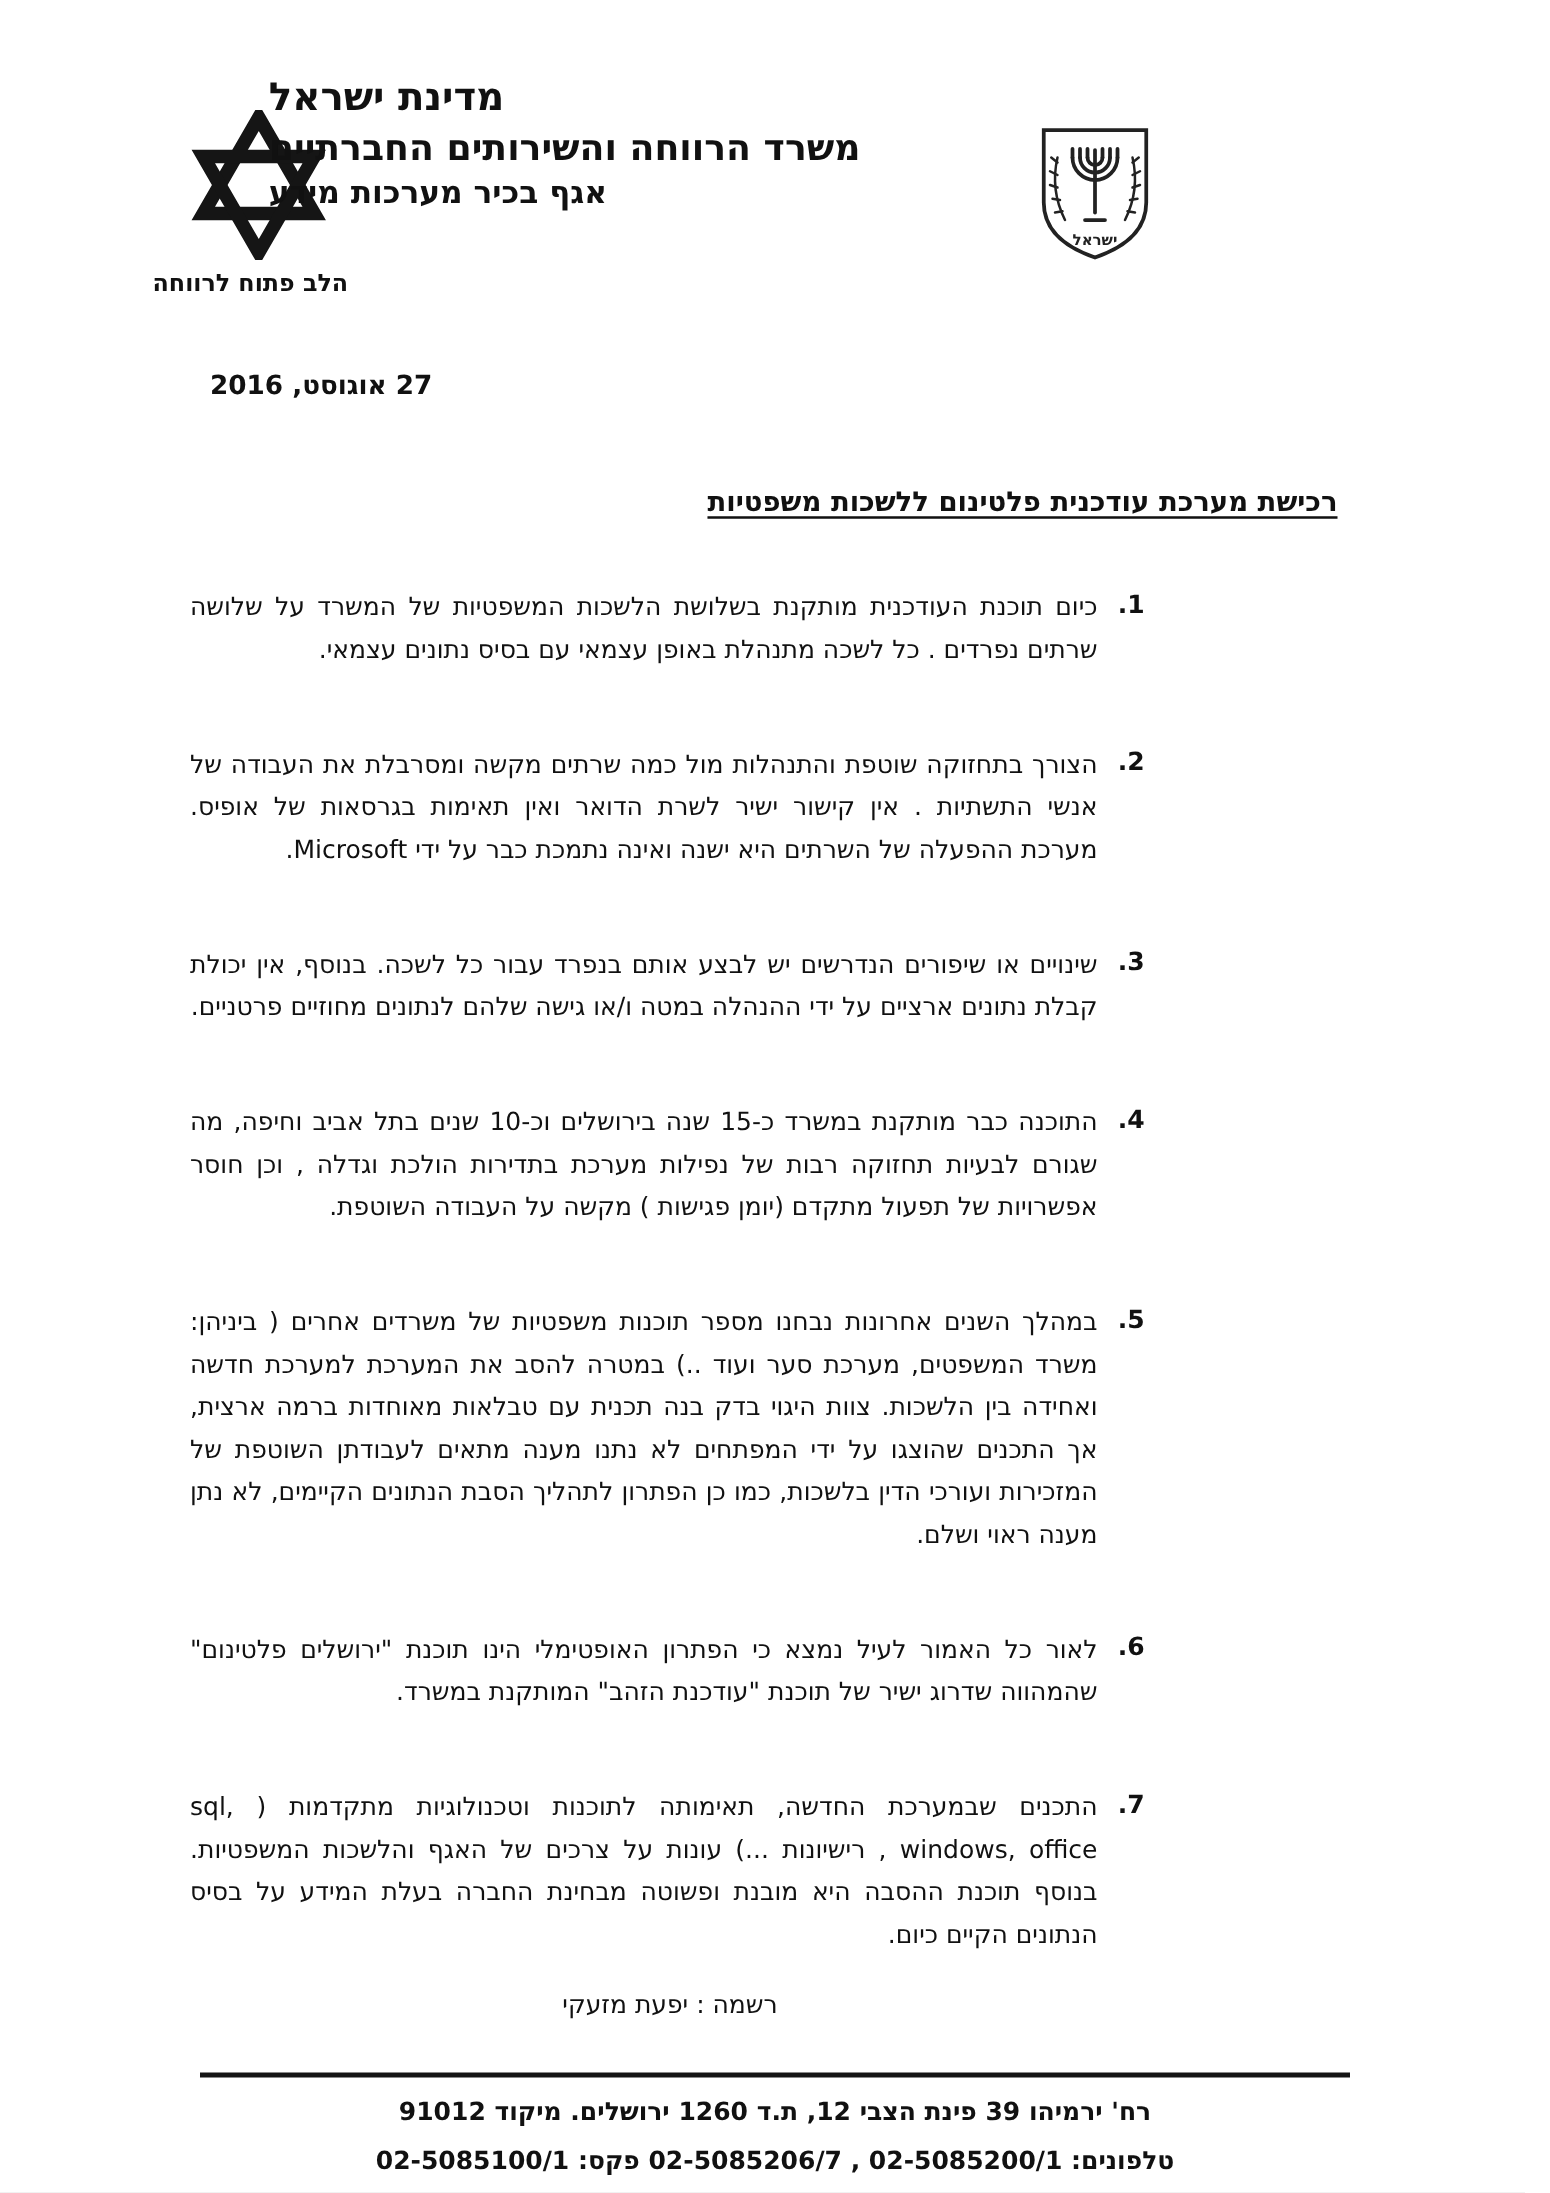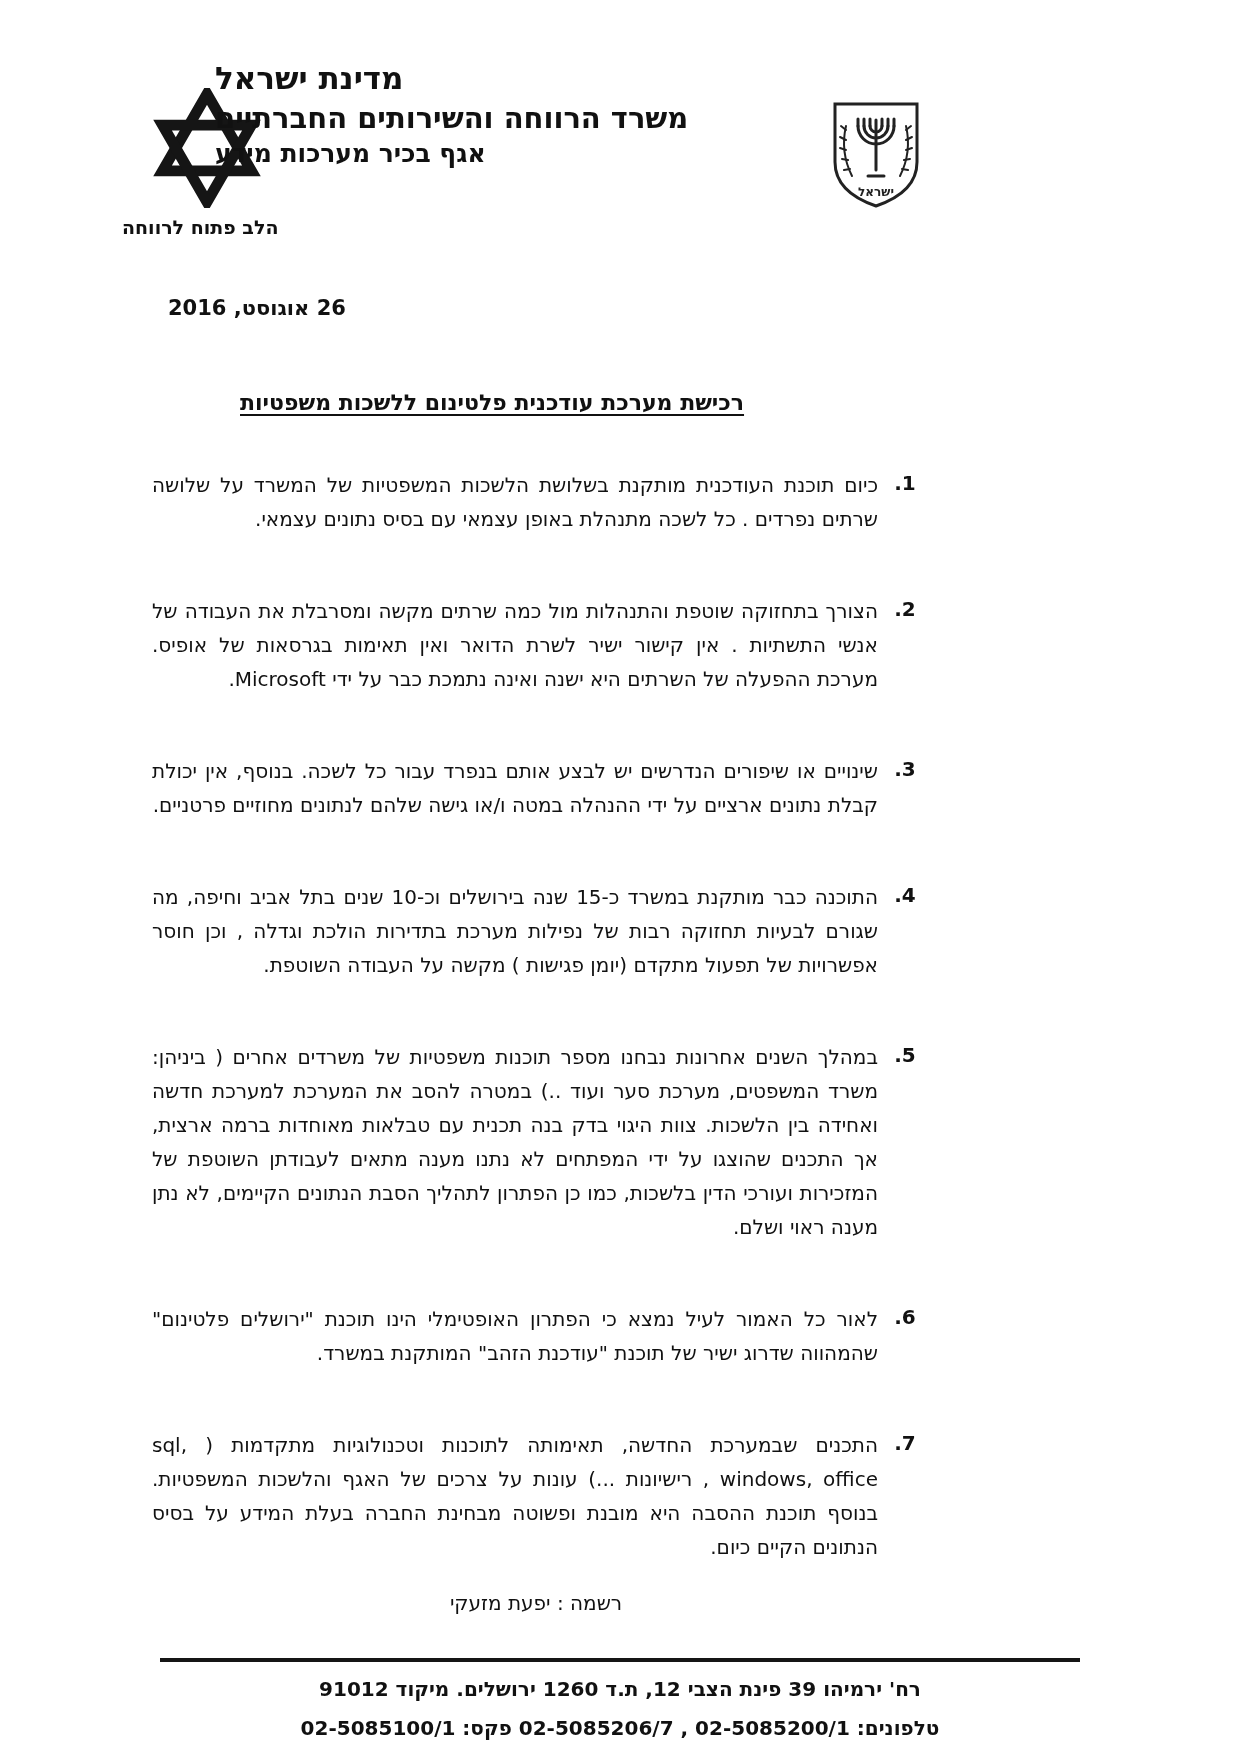--- a/index.html
+++ b/index.html
@@ -61,21 +61,21 @@
     top: 296px;
     font-weight: bold;
     font-size: 21px;
     direction: rtl;
   }
   .doc-title {
     position: absolute;
     left: 240px;
     top: 390px;
     width: 830px;
-    text-align: left;
+    text-align: right;
     font-weight: bold;
     font-size: 22px;
     text-decoration: underline;
     text-underline-offset: 4px;
   }
 
   
   .body-block {
     position: absolute;
     top: 466px;
@@ -172,21 +172,21 @@
       <g stroke="#222" stroke-width="2" fill="none" stroke-linecap="round">
         <path d="M20 26 Q14 52 26 76"></path>
         <path d="M20 30 l-5 -4 M20 40 l-6 -3 M20 50 l-6 -2 M22 60 l-6 -1 M24 69 l-6 1"></path>
         <path d="M80 26 Q86 52 74 76"></path>
         <path d="M80 30 l5 -4 M80 40 l6 -3 M80 50 l6 -2 M78 60 l6 -1 M76 69 l6 1"></path>
       </g>
       <text x="50" y="96" font-size="12" text-anchor="middle" fill="#222" font-family="DejaVu Sans, sans-serif">ישראל</text>
     </svg>
   </div>
 
-  <div class="date">26 אוגוסט, 2016</div>
+  <div class="date">27 אוגוסט, 2016</div>
 
   <div class="doc-title">רכישת מערכת עודכנית פלטינום ללשכות משפטיות</div>
 
   <div class="body-block">
 
     <div class="item">
       <span class="num">1.</span>
       <p class="txt">כיום תוכנת העודכנית מותקנת בשלושת הלשכות המשפטיות של המשרד על שלושה שרתים נפרדים . כל לשכה מתנהלת באופן עצמאי עם בסיס נתונים עצמאי.</p>
     </div>
     <div class="item">

